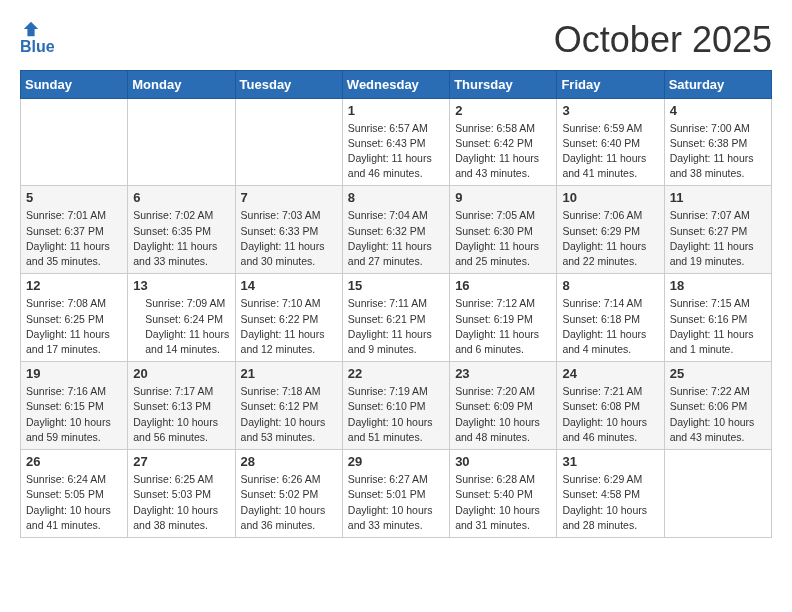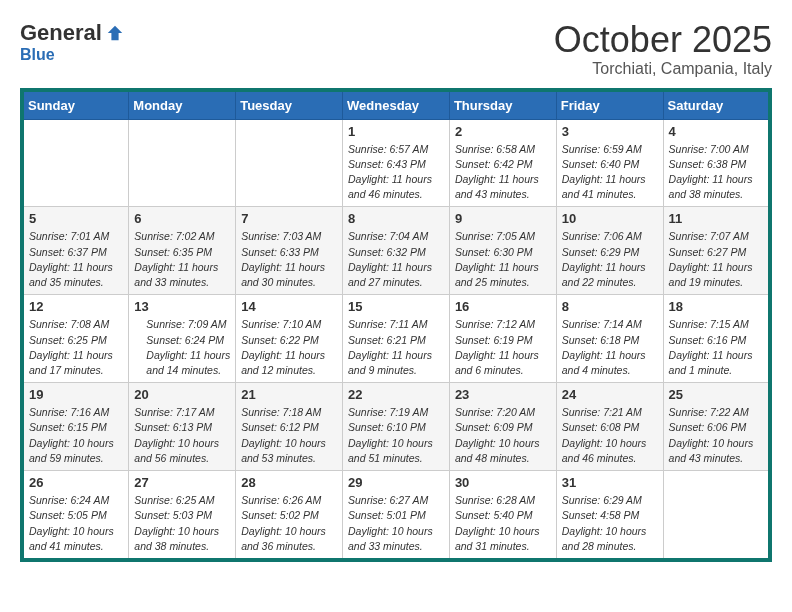--- a/index.html
+++ b/index.html
@@ -50,21 +50,21 @@
       color: #333;
       line-height: 1.1;
     }
     .location-title {
       font-size: 16px;
       color: #555;
     }
     .calendar-table {
       width: 100%;
       border-collapse: collapse;
-      border: 4px solid #0f766e;
+      border: 1px solid #0f766e;
     }
     .calendar-table th {
       background-color: #2a6db5;
       color: white;
       padding: 6px 4px;
       font-size: 13px;
       font-weight: bold;
       text-align: left;
       border: 1px solid #1e5a9a;
     }
@@ -84,45 +84,42 @@
     .day-number {
       font-size: 13px;
       font-weight: bold;
       margin-bottom: 3px;
       display: block;
     }
     .day-info {
       font-size: 10.5px;
       line-height: 1.45;
       color: #333;
-      font-style: italic;
     }
     .empty-cell {
       background: #fff !important;
     }
     .calendar-table tr:nth-child(even) .empty-cell {
       background: #f5f5f5 !important;
     }
   </style>
 </head>
 <body>
 
 <div class="header">
   <div class="logo">
     <div class="logo-text">
-      <span class="logo-general">General</span>
       <svg class="logo-icon" viewBox="0 0 20 20">
         <polygon points="10,2 18,10 14,10 14,18 6,18 6,10 2,10" fill="#2a6db5"></polygon>
       </svg>
     </div>
     <span class="logo-blue">Blue</span>
   </div>
   <div class="title-section">
     <div class="month-title">October 2025</div>
-    <div class="location-title">Torchiati, Campania, Italy</div>
   </div>
 </div>
 
 <table class="calendar-table">
   <thead>
     <tr>
     <th>Sunday</th>
         <th>Monday</th>
         <th>Tuesday</th>
         <th>Wednesday</th>

